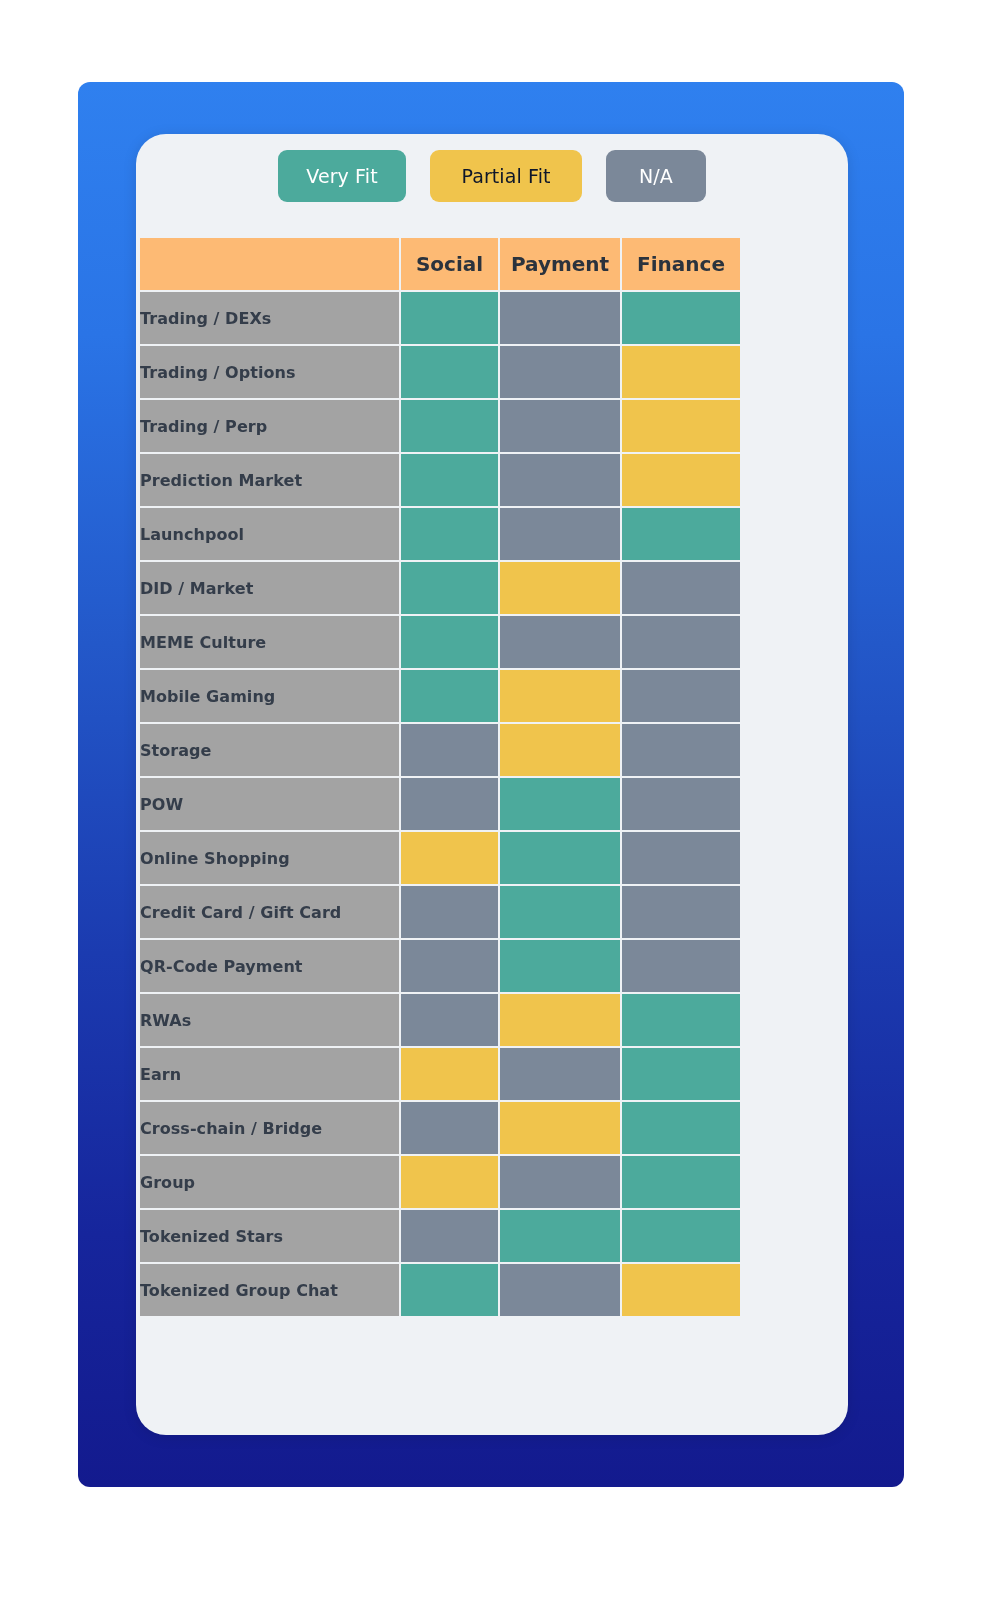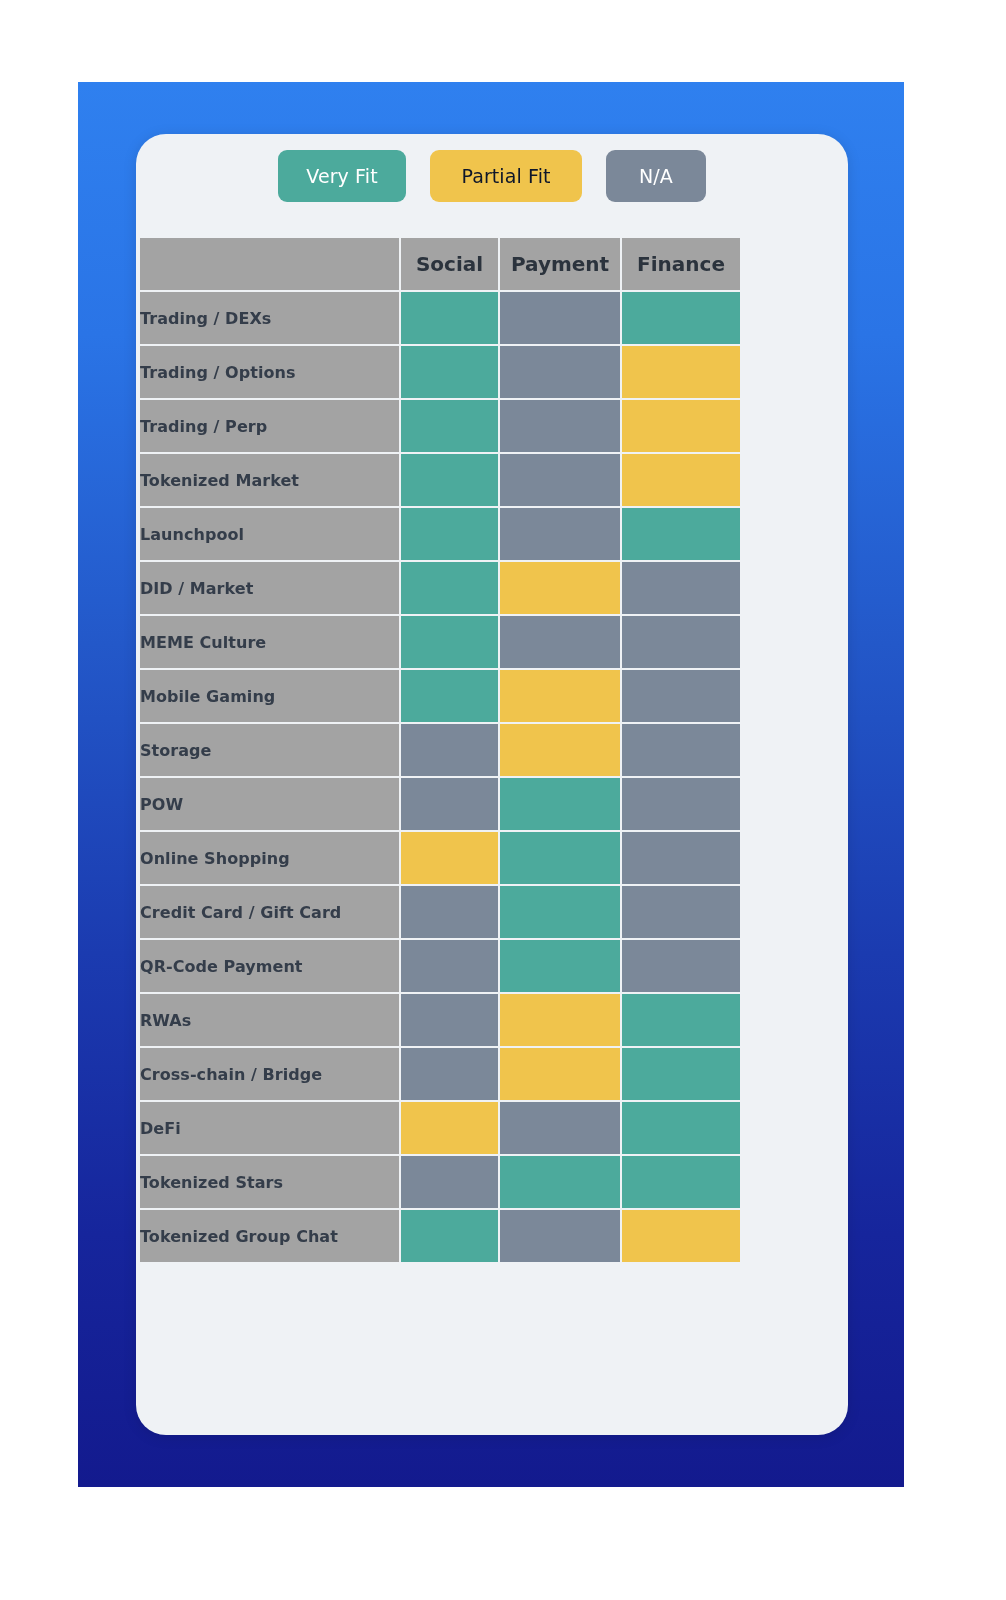--- a/index.html
+++ b/index.html
@@ -14,21 +14,21 @@
     overflow: hidden;
   }
 
   
   #app-root {
     position: absolute;
     left: 78px;
     top: 82px;
     width: 826px;
     height: 1405px;
-    border-radius: 0;
+    border-radius: 12px;
     background: linear-gradient(180deg,
                 #2f80ef 0%,
                 #2a74e6 18%,
                 #2358c9 40%,
                 #1b3bb0 62%,
                 #16259c 82%,
                 #131a8e 100%);
     overflow: hidden;
   }
 
@@ -86,21 +86,21 @@
     width: 600px;
     margin: 0 0 0 0;
     table-layout: fixed;
   }
   table#matrix col.c-label   { width: 261px; }
   table#matrix col.c-social  { width: 99px;  }
   table#matrix col.c-payment { width: 122px; }
   table#matrix col.c-finance { width: 118px; }
 
   #matrix thead th {
-    background: #a3a3a3;
+    background: #fdba74;
     height: 52px;
     font-size: 20px;
     font-weight: bold;
     color: #2b333d;
     text-align: center;
     vertical-align: middle;
     border-right: 2px solid #eff2f5;
     border-bottom: 2px solid #eff2f5;
     padding: 0;
   }
@@ -174,21 +174,21 @@
               <td class="cell-na"></td>
               <td class="cell-partial"></td>
             </tr>
             <tr>
               <td class="row-label">Trading / Perp</td>
               <td class="cell-very"></td>
               <td class="cell-na"></td>
               <td class="cell-partial"></td>
             </tr>
             <tr>
-              <td class="row-label">Tokenized Market</td>
+              <td class="row-label">Prediction Market</td>
               <td class="cell-very"></td>
               <td class="cell-na"></td>
               <td class="cell-partial"></td>
             </tr>
             <tr>
               <td class="row-label">Launchpool</td>
               <td class="cell-very"></td>
               <td class="cell-na"></td>
               <td class="cell-very"></td>
             </tr>
@@ -240,27 +240,33 @@
               <td class="cell-very"></td>
               <td class="cell-na"></td>
             </tr>
             <tr>
               <td class="row-label">RWAs</td>
               <td class="cell-na"></td>
               <td class="cell-partial"></td>
               <td class="cell-very"></td>
             </tr>
             <tr>
+              <td class="row-label">Earn</td>
+              <td class="cell-partial"></td>
+              <td class="cell-na"></td>
+              <td class="cell-very"></td>
+            </tr>
+            <tr>
               <td class="row-label">Cross-chain / Bridge</td>
               <td class="cell-na"></td>
               <td class="cell-partial"></td>
               <td class="cell-very"></td>
             </tr>
             <tr>
-              <td class="row-label">DeFi</td>
+              <td class="row-label">Group</td>
               <td class="cell-partial"></td>
               <td class="cell-na"></td>
               <td class="cell-very"></td>
             </tr>
             <tr>
               <td class="row-label">Tokenized Stars</td>
               <td class="cell-na"></td>
               <td class="cell-very"></td>
               <td class="cell-very"></td>
             </tr>

